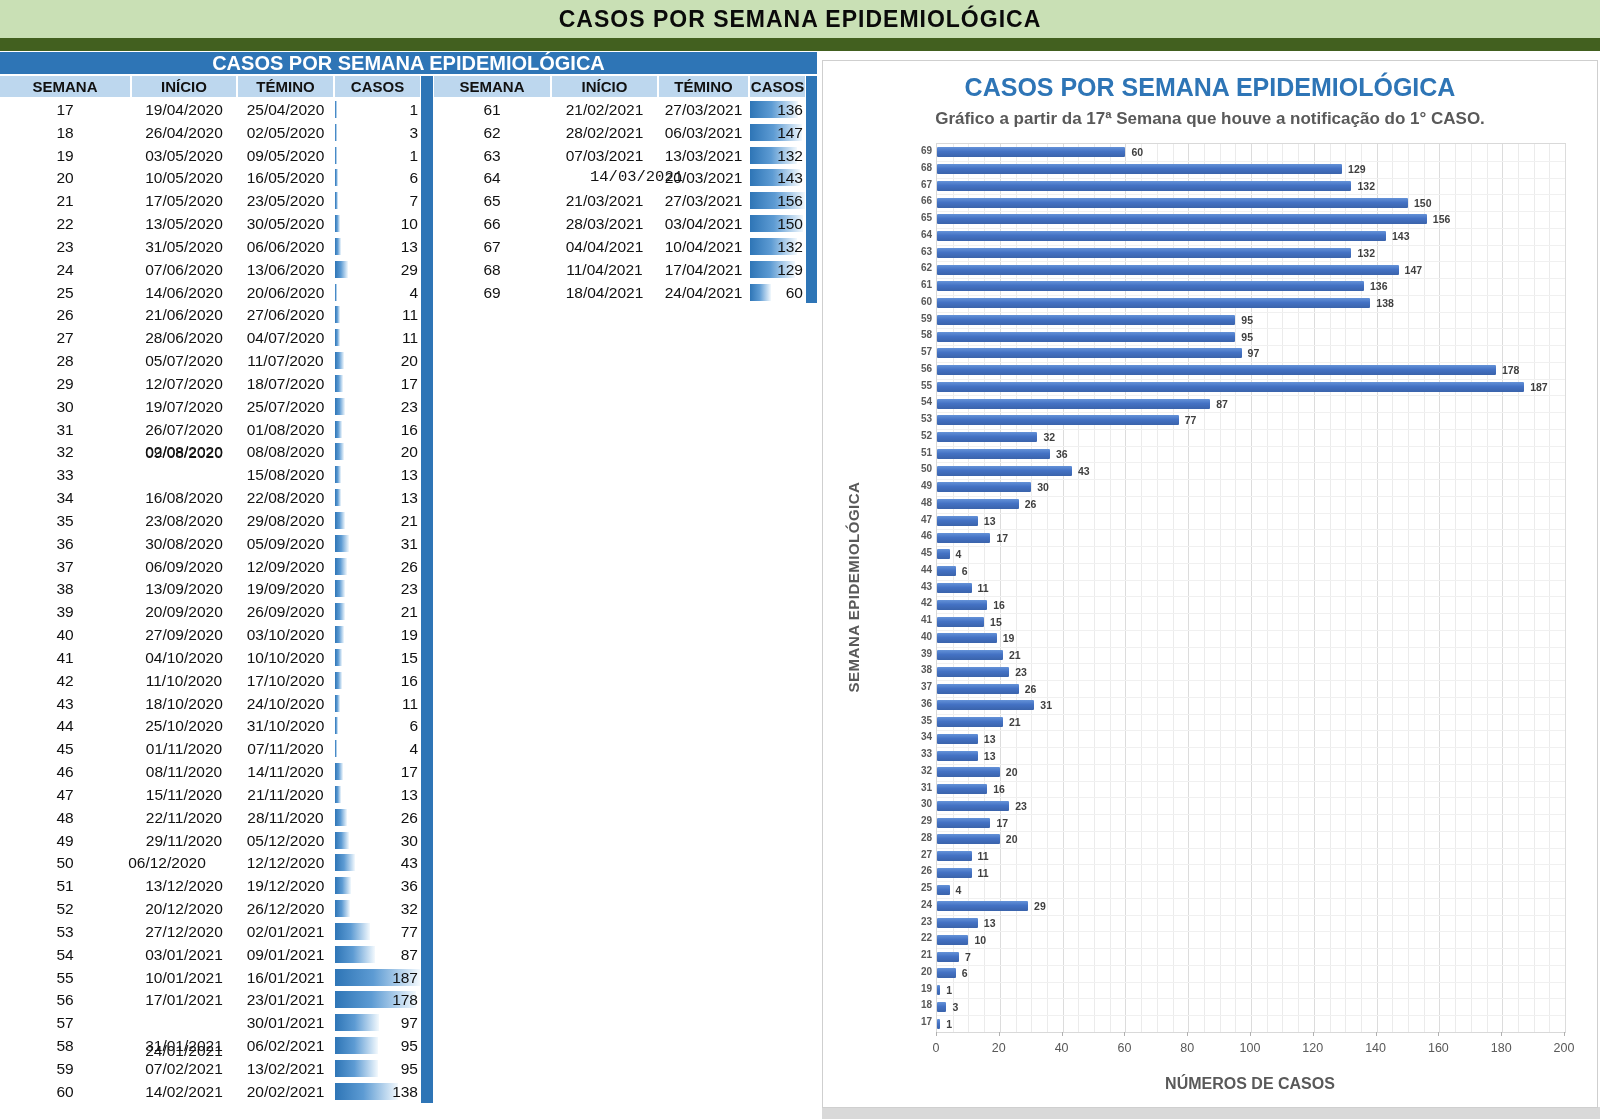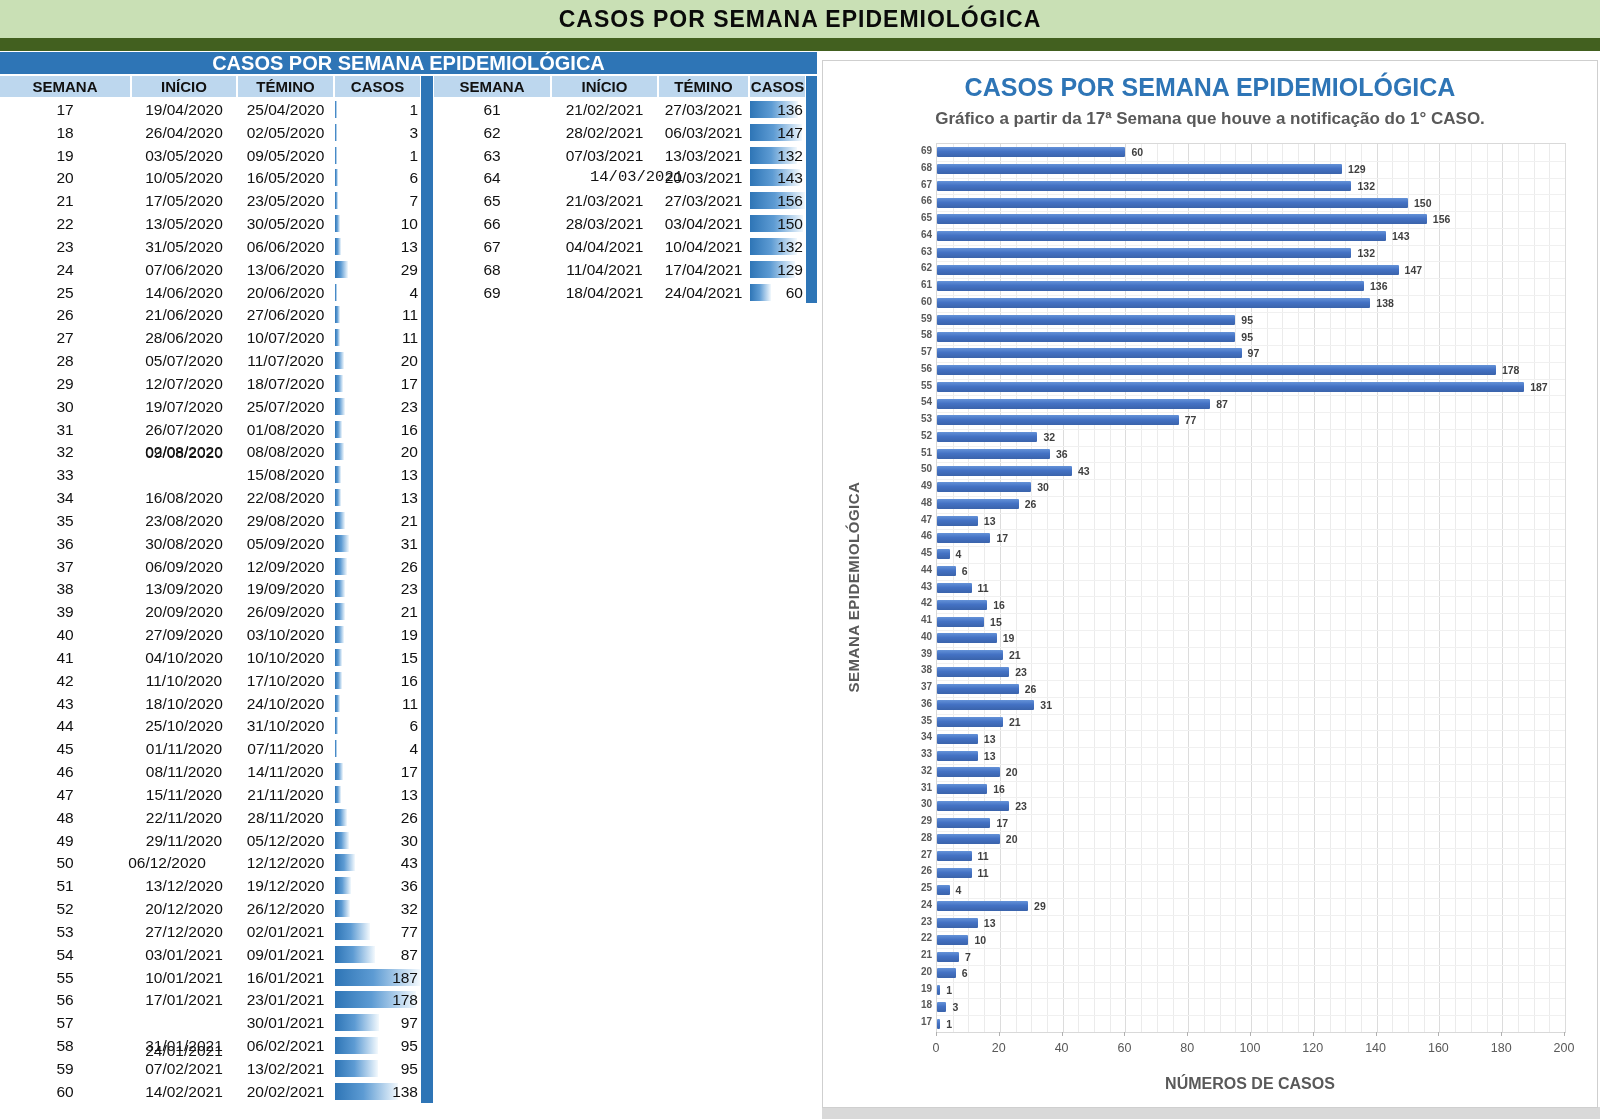--- a/index.html
+++ b/index.html
@@ -131,21 +131,21 @@
       </div>
       <div class="tc center" style="left: 0px; top: 303.47px; width: 130px;">26</div>
       <div class="tc center" style="left: 132px; top: 303.47px; width: 104px;">21/06/2020</div>
       <div class="tc center" style="left: 238px; top: 303.47px; width: 95px;">27/06/2020</div>
       <div class="casos-cell" style="left: 335px; top: 303.47px; width: 85px;">
         <div class="databar" style="width: 5px;"></div>
         <div class="casos-val">11</div>
       </div>
       <div class="tc center" style="left: 0px; top: 326.3px; width: 130px;">27</div>
       <div class="tc center" style="left: 132px; top: 326.3px; width: 104px;">28/06/2020</div>
-      <div class="tc center" style="left: 238px; top: 326.3px; width: 95px;">10/07/2020</div>
+      <div class="tc center" style="left: 238px; top: 326.3px; width: 95px;">04/07/2020</div>
       <div class="casos-cell" style="left: 335px; top: 326.3px; width: 85px;">
         <div class="databar" style="width: 5px;"></div>
         <div class="casos-val">11</div>
       </div>
       <div class="tc center" style="left: 0px; top: 349.13px; width: 130px;">28</div>
       <div class="tc center" style="left: 132px; top: 349.13px; width: 104px;">05/07/2020</div>
       <div class="tc center" style="left: 238px; top: 349.13px; width: 95px;">11/07/2020</div>
       <div class="casos-cell" style="left: 335px; top: 349.13px; width: 85px;">
         <div class="databar" style="width: 9.09091px;"></div>
         <div class="casos-val">20</div>

